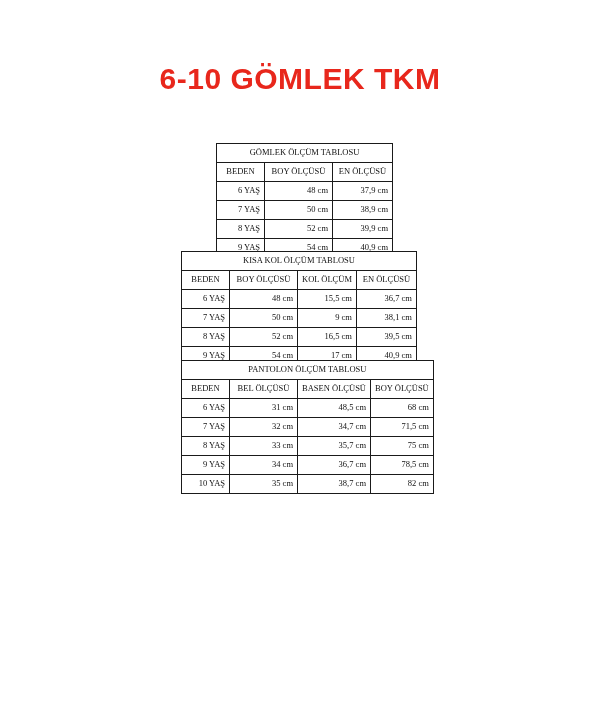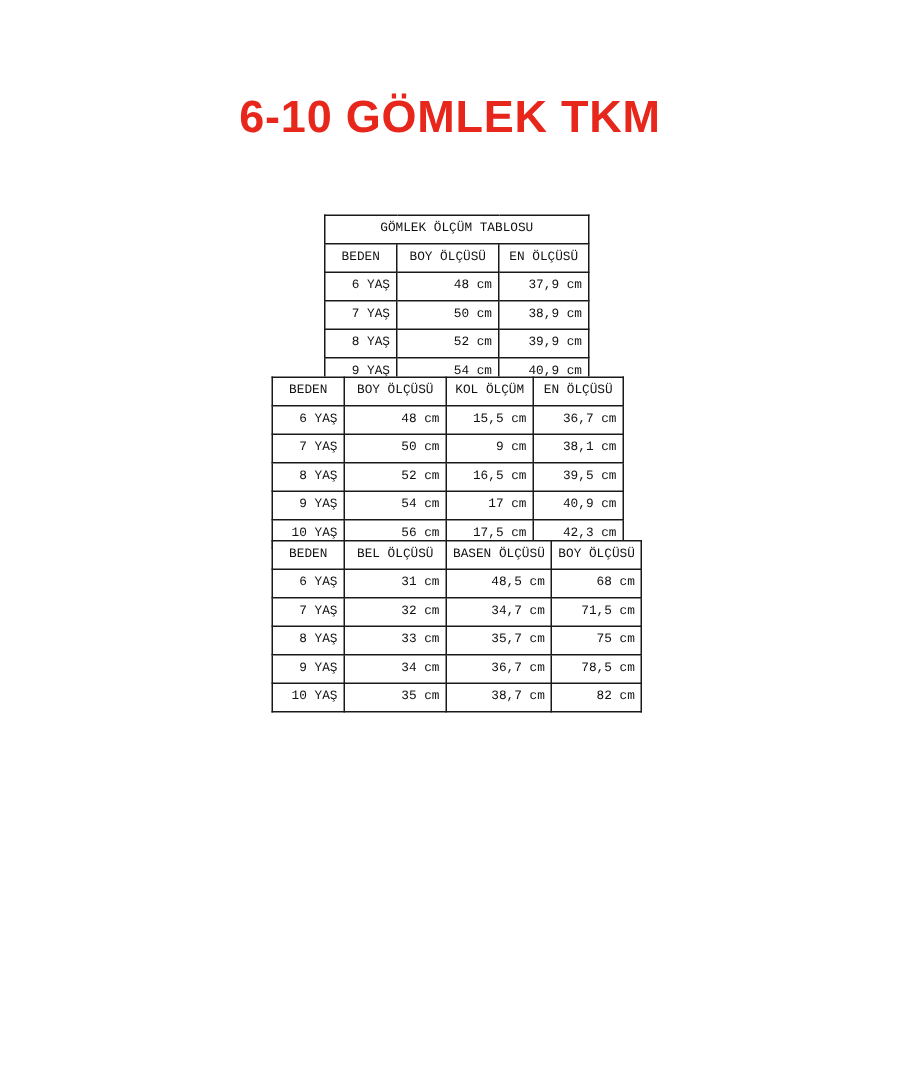--- a/index.html
+++ b/index.html
@@ -30,21 +30,21 @@
     color: #e8271c;
     font-size: 30px;
     font-weight: bold;
     letter-spacing: 0.5px;
     font-family: "Liberation Sans", sans-serif;
   }
 
   table.size-table {
     border-collapse: collapse;
     table-layout: fixed;
-    font-family: Liberation Mono, monospace;
+    font-family: Liberation Serif, serif;
     background: #ffffff;
   }
 
   table.size-table td {
     border: 1px solid #1a1a1a;
     font-size: 8.5px;
     color: #111111;
     padding: 2px 4px;
     height: 14px;
     line-height: 1.1;
@@ -155,20 +155,23 @@
 
   <table class="size-table" id="table-kisakol">
     <colgroup>
         <col class="c0">
         <col class="c1">
         <col class="c2">
         <col class="c3">
       </colgroup>
     <tbody>
       <tr>
+        <td class="caption-cell" colspan="4">KISA KOL ÖLÇÜM TABLOSU</td>
+      </tr>
+      <tr>
         <td class="hdr-cell">BEDEN</td>
         <td class="hdr-cell">BOY ÖLÇÜSÜ</td>
         <td class="hdr-cell">KOL ÖLÇÜM</td>
         <td class="hdr-cell">EN ÖLÇÜSÜ</td>
       </tr>
       <tr>
         <td class="row-label">6 YAŞ</td>
         <td class="val-cell">48 cm</td>
         <td class="val-cell">15,5 cm</td>
         <td class="val-cell">36,7 cm</td>
@@ -202,20 +205,23 @@
 
   <table class="size-table" id="table-pantolon">
     <colgroup>
         <col class="c0">
         <col class="c1">
         <col class="c2">
         <col class="c3">
       </colgroup>
     <tbody>
       <tr>
+        <td class="caption-cell" colspan="4">PANTOLON ÖLÇÜM TABLOSU</td>
+      </tr>
+      <tr>
         <td class="hdr-cell">BEDEN</td>
         <td class="hdr-cell">BEL ÖLÇÜSÜ</td>
         <td class="hdr-cell">BASEN ÖLÇÜSÜ</td>
         <td class="hdr-cell">BOY ÖLÇÜSÜ</td>
       </tr>
       <tr>
         <td class="row-label">6 YAŞ</td>
         <td class="val-cell">31 cm</td>
         <td class="val-cell">48,5 cm</td>
         <td class="val-cell">68 cm</td>

